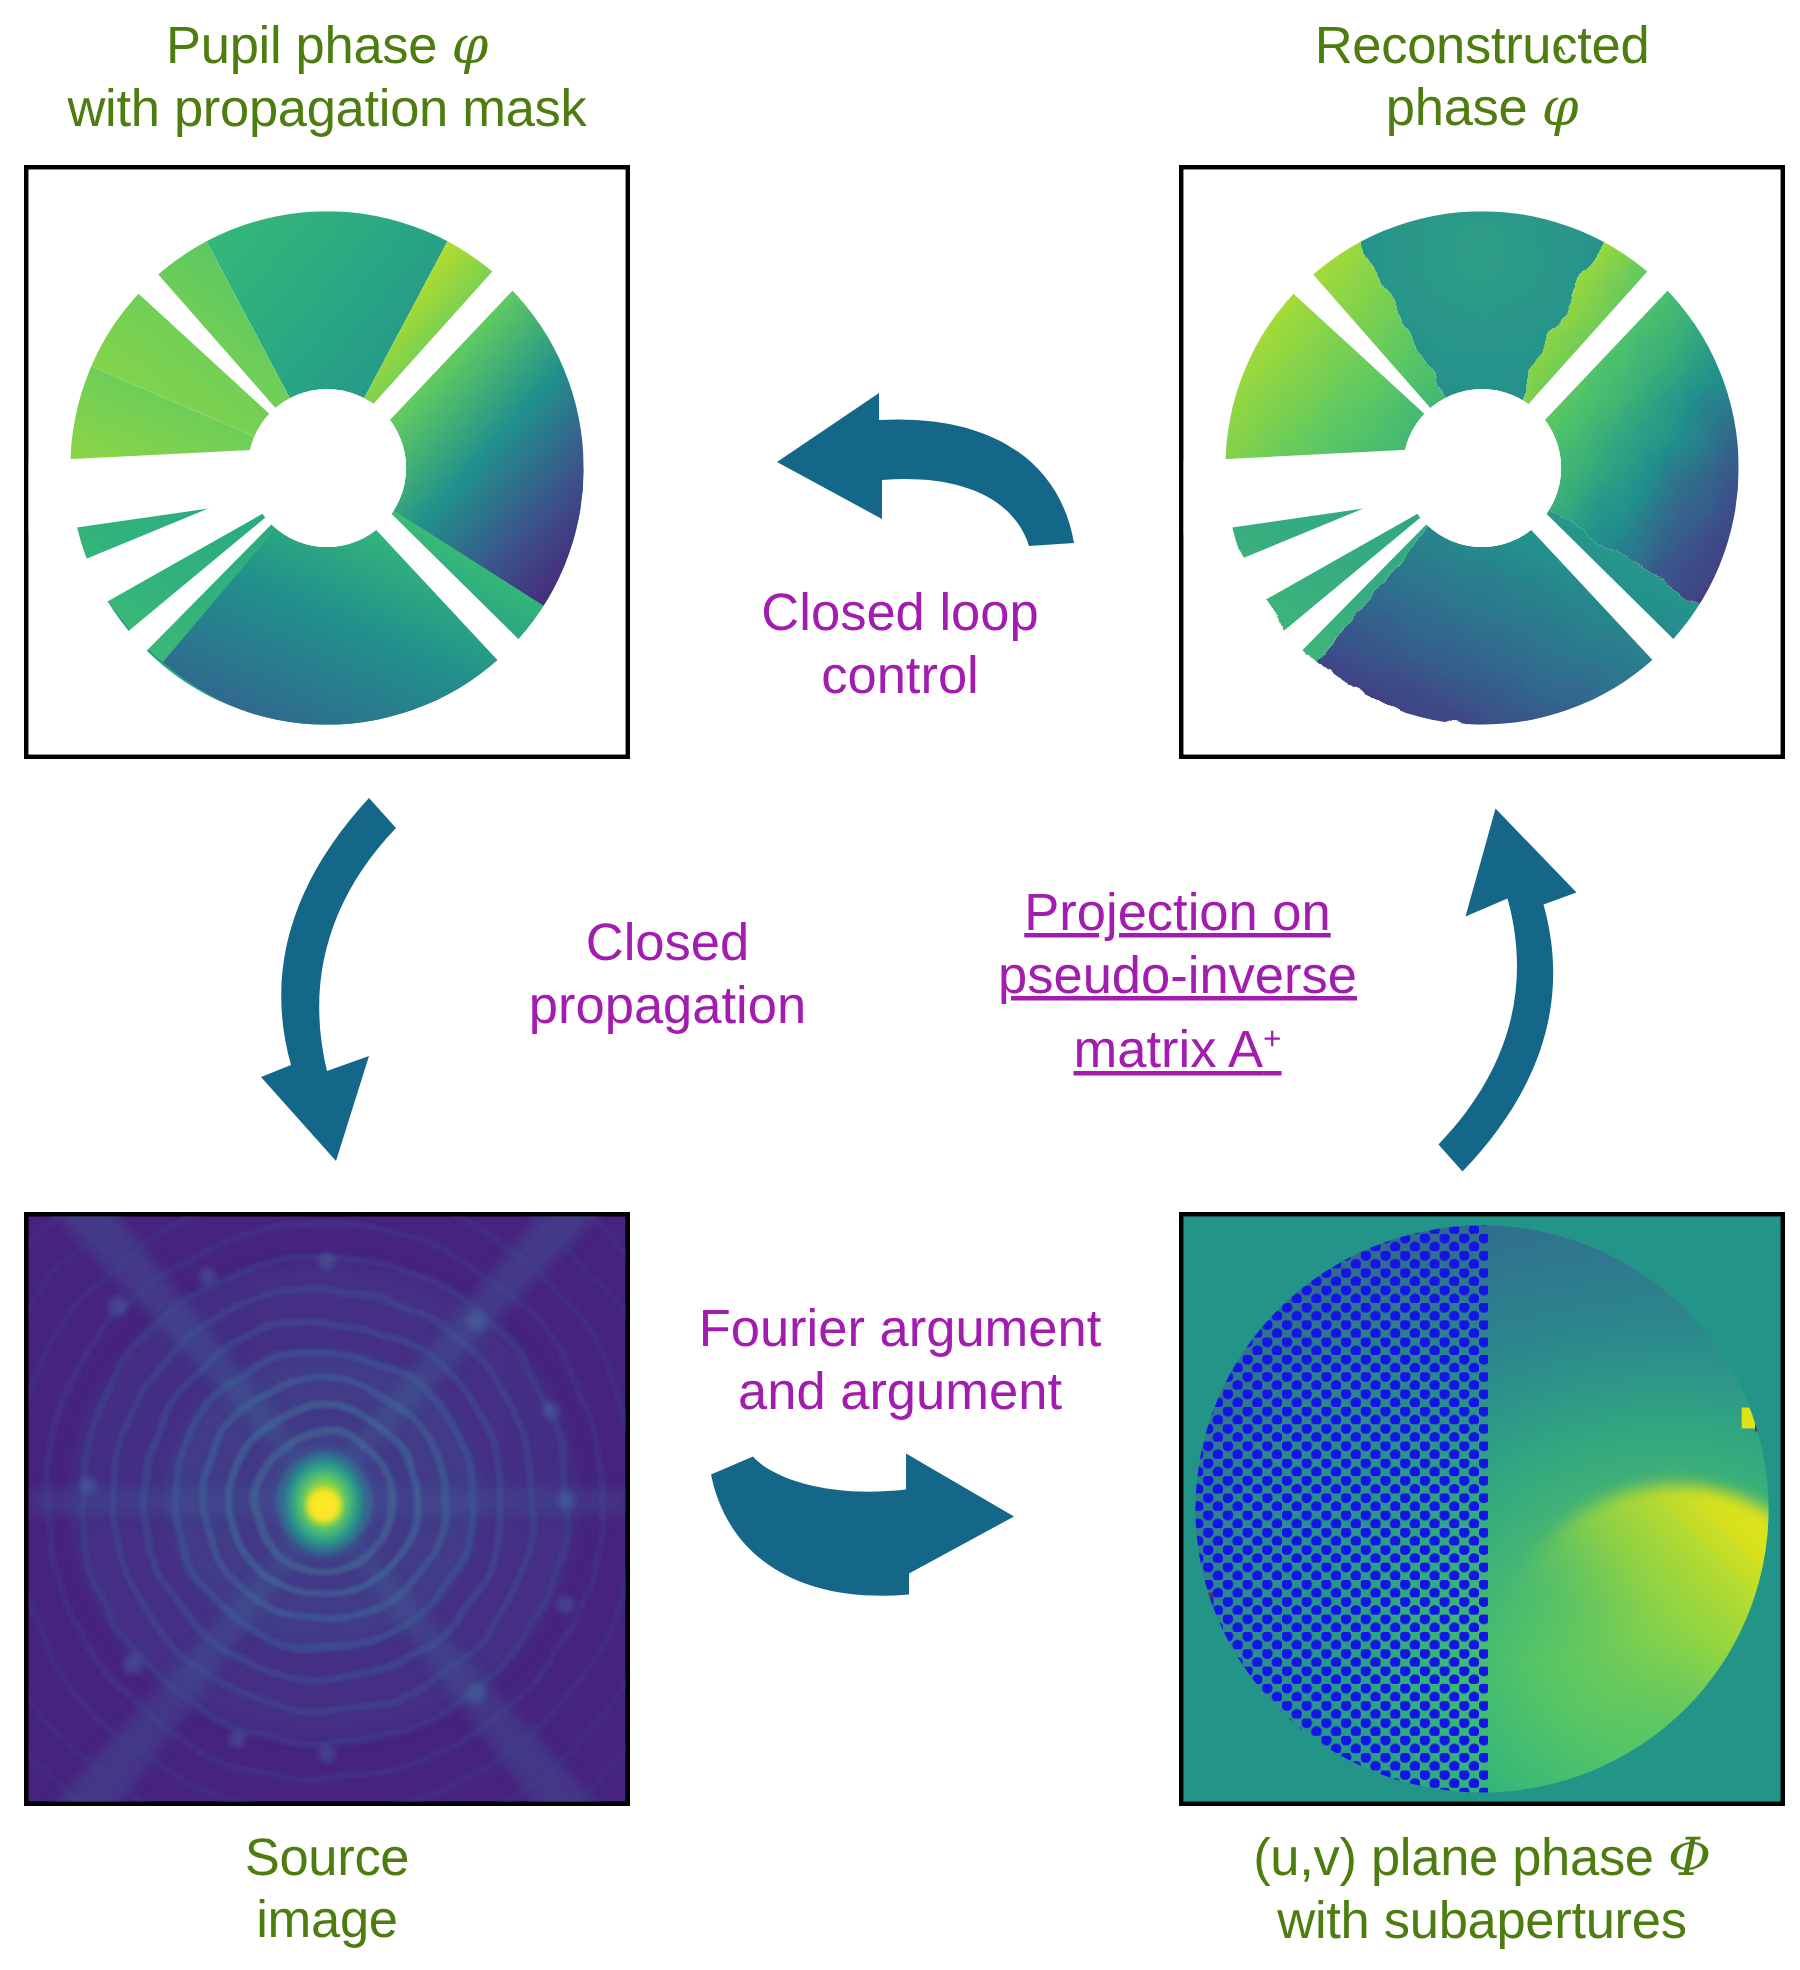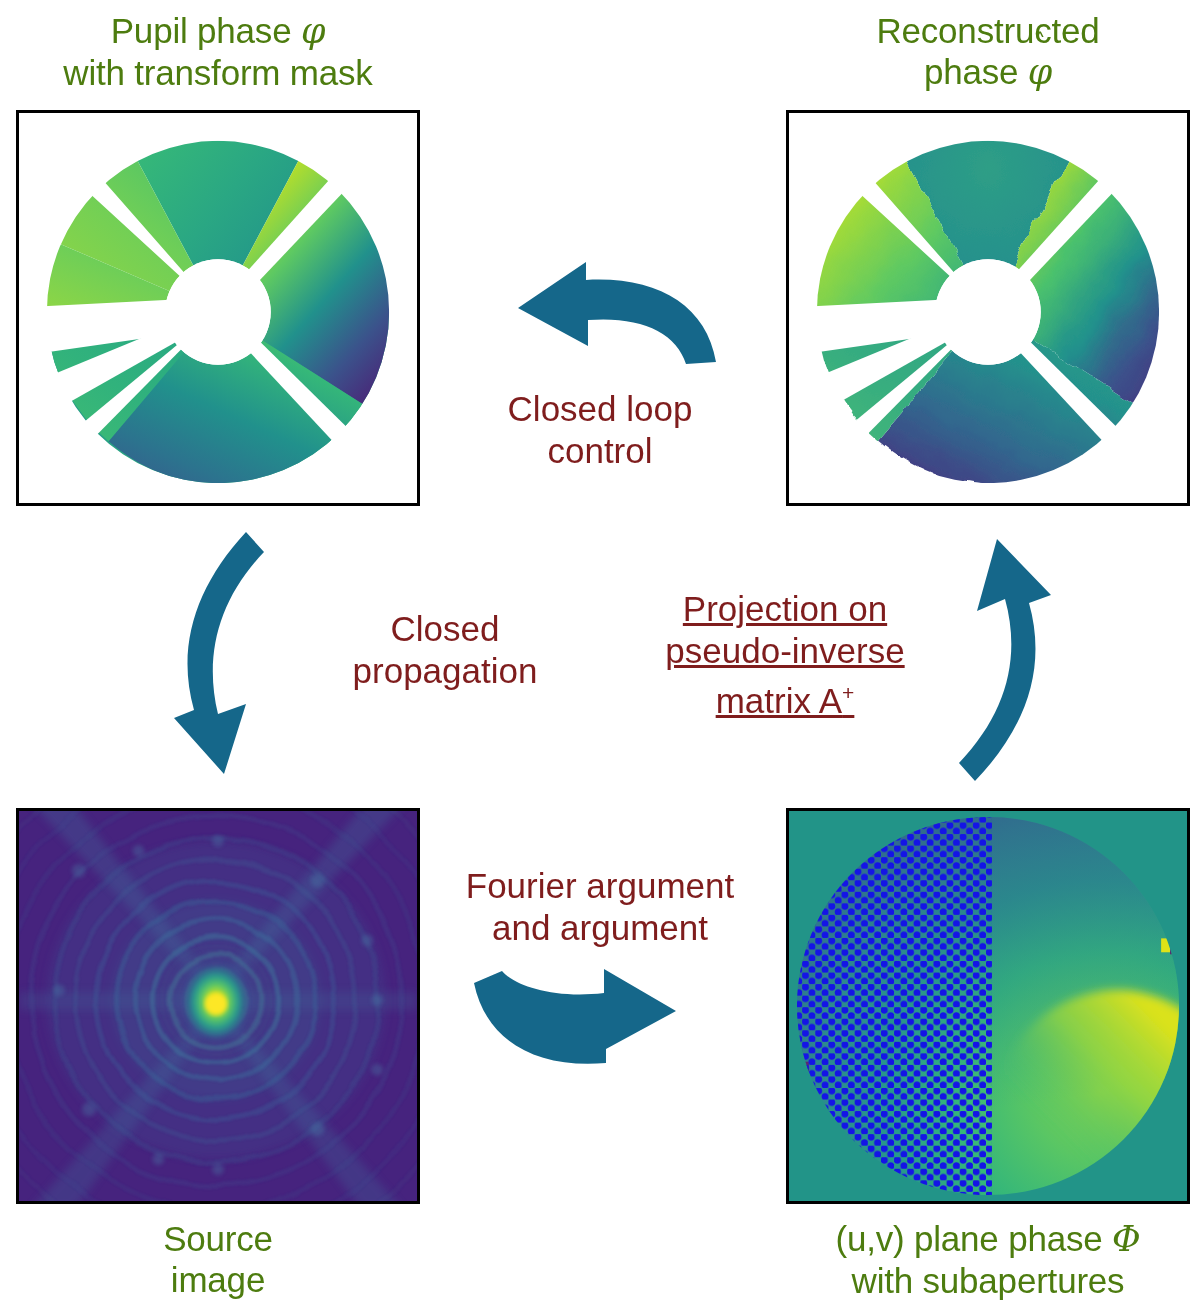--- a/index.html
+++ b/index.html
@@ -67,21 +67,21 @@
   #panel-pupil  { left: 16px;  top: 110px; width: 404px; height: 396px; background:#ffffff; }
   #panel-recon  { left: 786px; top: 110px; width: 404px; height: 396px; background:#ffffff; }
   #panel-psf    { left: 16px;  top: 808px; width: 404px; height: 396px; background:#440e63; }
   #panel-uv     { left: 786px; top: 808px; width: 404px; height: 396px; background:#229488; }
 
   .panel svg { display:block; width:100%; height:100%; }
 
   
   .flow-label {
     position: absolute;
-    color: #7f1d1d;
+    color: #a21caf;
     text-align: center;
     font-family: "Liberation Sans", sans-serif;
     font-size: 35px;
     line-height: 42px;
     white-space: pre-line;
   }
   .flow-label sup { font-size: 21px; vertical-align: super; }
 
   #lbl-closedloop { left: 450px; top: 388px; width: 300px; }
   #lbl-light      { left: 320px; top: 608px; width: 250px; }
@@ -92,21 +92,21 @@
   #arr-closedloop { left: 470px; top: 258px; width: 250px; height: 110px; }
   #arr-light      { left: 160px; top: 528px; width: 130px; height: 250px; }
   #arr-projection { left: 935px; top: 535px; width: 130px; height: 250px; }
   #arr-fourier    { left: 470px; top: 965px; width: 250px; height: 110px; }
 </style>
 </head>
 <body>
 
 <div class="stage">
 
-  <div class="caption" id="cap-topleft"><span>Pupil phase </span><span class="sym">φ</span><br><span>with transform mask</span></div>
+  <div class="caption" id="cap-topleft"><span>Pupil phase </span><span class="sym">φ</span><br><span>with propagation mask</span></div>
 
   <div class="caption" id="cap-topright"><span>Reconstructed</span><br><span>phase </span><span class="symwrap"><span class="hat">˄</span><span class="sym">φ</span></span></div>
 
   <div class="caption" id="cap-botleft"><span>Source</span><br><span>image</span></div>
 
   <div class="caption" id="cap-botright"><span>(u,v) plane phase </span><span class="sym">Φ</span><br><span>with subapertures</span></div>
 
   <div class="panel" id="panel-pupil">
     <svg viewBox="0 0 400 392" preserveAspectRatio="none">
       <defs>

